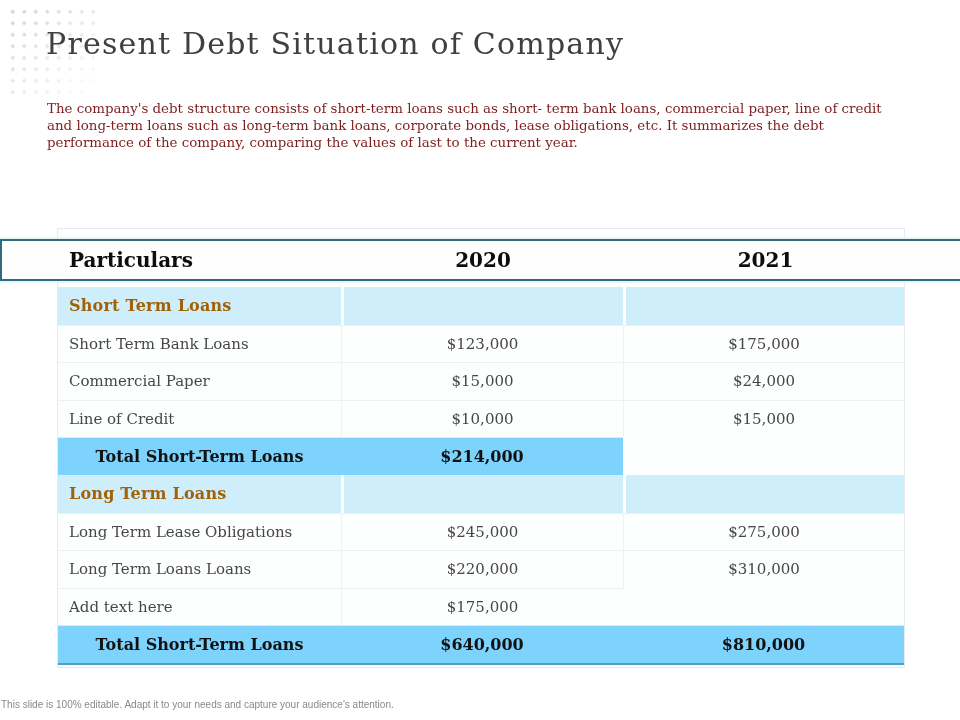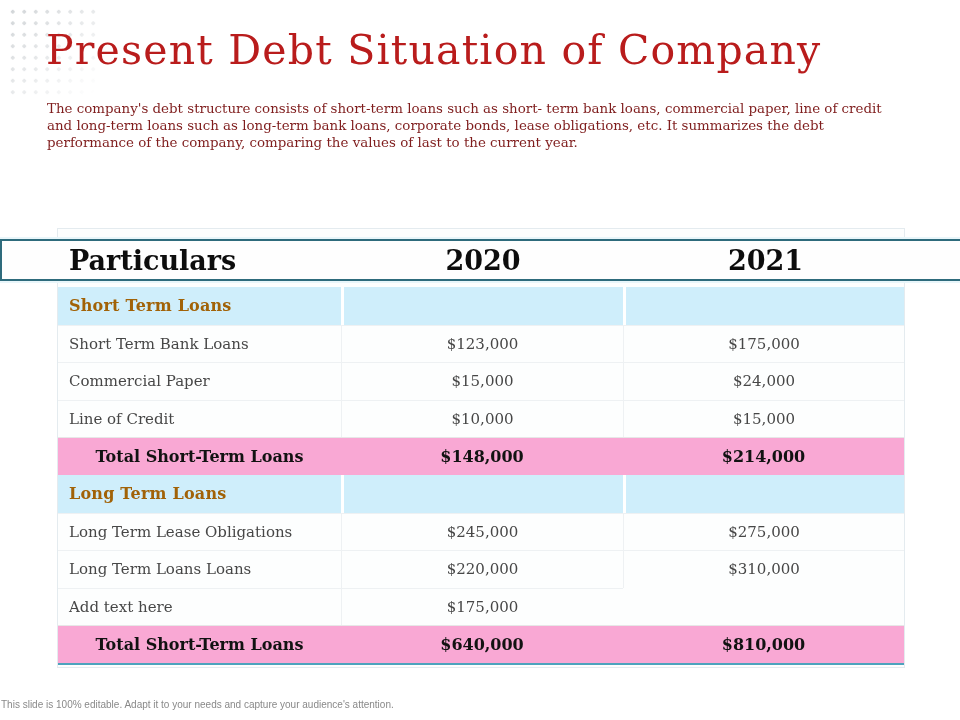--- a/index.html
+++ b/index.html
@@ -23,23 +23,23 @@
       linear-gradient(135deg, rgba(255,255,255,0) 0%, rgba(255,255,255,0.55) 55%, #ffffff 96%),
       radial-gradient(circle, #cfd3d6 1.7px, rgba(255,255,255,0) 2px);
     background-size: 100% 100%, 11.5px 11.5px;
     background-position: 0 0, 2px 2px;
   }
 
   .title {
     position: absolute;
     left: 46px; top: 26px;
     width: 870px;
-    font-size: 41px;
+    font-size: 30px;
     letter-spacing: 1.2px;
-    color: #b91c1c;
+    color: #404040;
     font-weight: 400;
   }
 
   .description {
     position: absolute;
     left: 47px; top: 100px;
     width: 852px;
     font-size: 13.4px;
     line-height: 17.2px;
     color: #7f1d1d;
@@ -61,21 +61,21 @@
     width: 960px; height: 42px;
     background: #fefefe;
     border-top: 2px solid #2e6b7c;
     border-bottom: 2px solid #2e6b7c;
     border-left: 2px solid #2e6b7c;
     box-shadow: 0 -2px 0 #e9f6fa, 0 2px 0 #e9f6fa;
     display: grid;
     grid-template-columns: 340px 282px 283px 1fr;
     align-items: center;
     font-weight: 700;
-    font-size: 27px;
+    font-size: 20px;
     color: #0d0d0d;
     z-index: 3;
   }
   .header-band .col-label { padding-left: 67px; }
   .header-band .col-year { text-align: center; }
 
   .rows {
     position: absolute;
     left: 0; top: 58px;
     width: 846px;
@@ -94,21 +94,21 @@
 
   .row.normal .cell { background: #fdfefe; border-top: 1px solid #eef1f3; }
   .row.normal .cell.val { border-left: 1px solid #eef1f3; }
 
   .row.section .cell { background: #cfeefb; }
   .row.section .cell.val { border-left: 3px solid #ffffff; }
   .row.section .cell.lbl {
     font-weight: 700; font-size: 16px; color: #a16207; letter-spacing: 0.2px;
   }
 
-  .row.total .cell { background: #f9a8d4; border-top: 1px solid #e7e7e7; }
+  .row.total .cell { background: #7dd3fc; border-top: 1px solid #e7e7e7; }
   .row.total .cell.lbl {
     justify-content: center; padding-left: 0;
     font-weight: 700; font-size: 16px; color: #121212;
   }
   .row.total .cell.val { font-weight: 700; font-size: 16px; color: #121212; }
 
   .accent-line {
     position: absolute;
     left: 0; top: 434px;
     width: 846px; height: 2px;
@@ -158,21 +158,20 @@
       </div>
 
       <div class="row normal">
         <div class="cell lbl">Line of Credit</div>
         <div class="cell val">$10,000</div>
         <div class="cell val">$15,000</div>
       </div>
 
       <div class="row total">
         <div class="cell lbl">Total Short-Term Loans</div>
-        <div class="cell val">$148,000</div>
         <div class="cell val">$214,000</div>
       </div>
 
       <div class="row section">
         <div class="cell lbl">Long Term Loans</div>
         <div class="cell val"></div>
         <div class="cell val"></div>
       </div>
 
       <div class="row normal">

